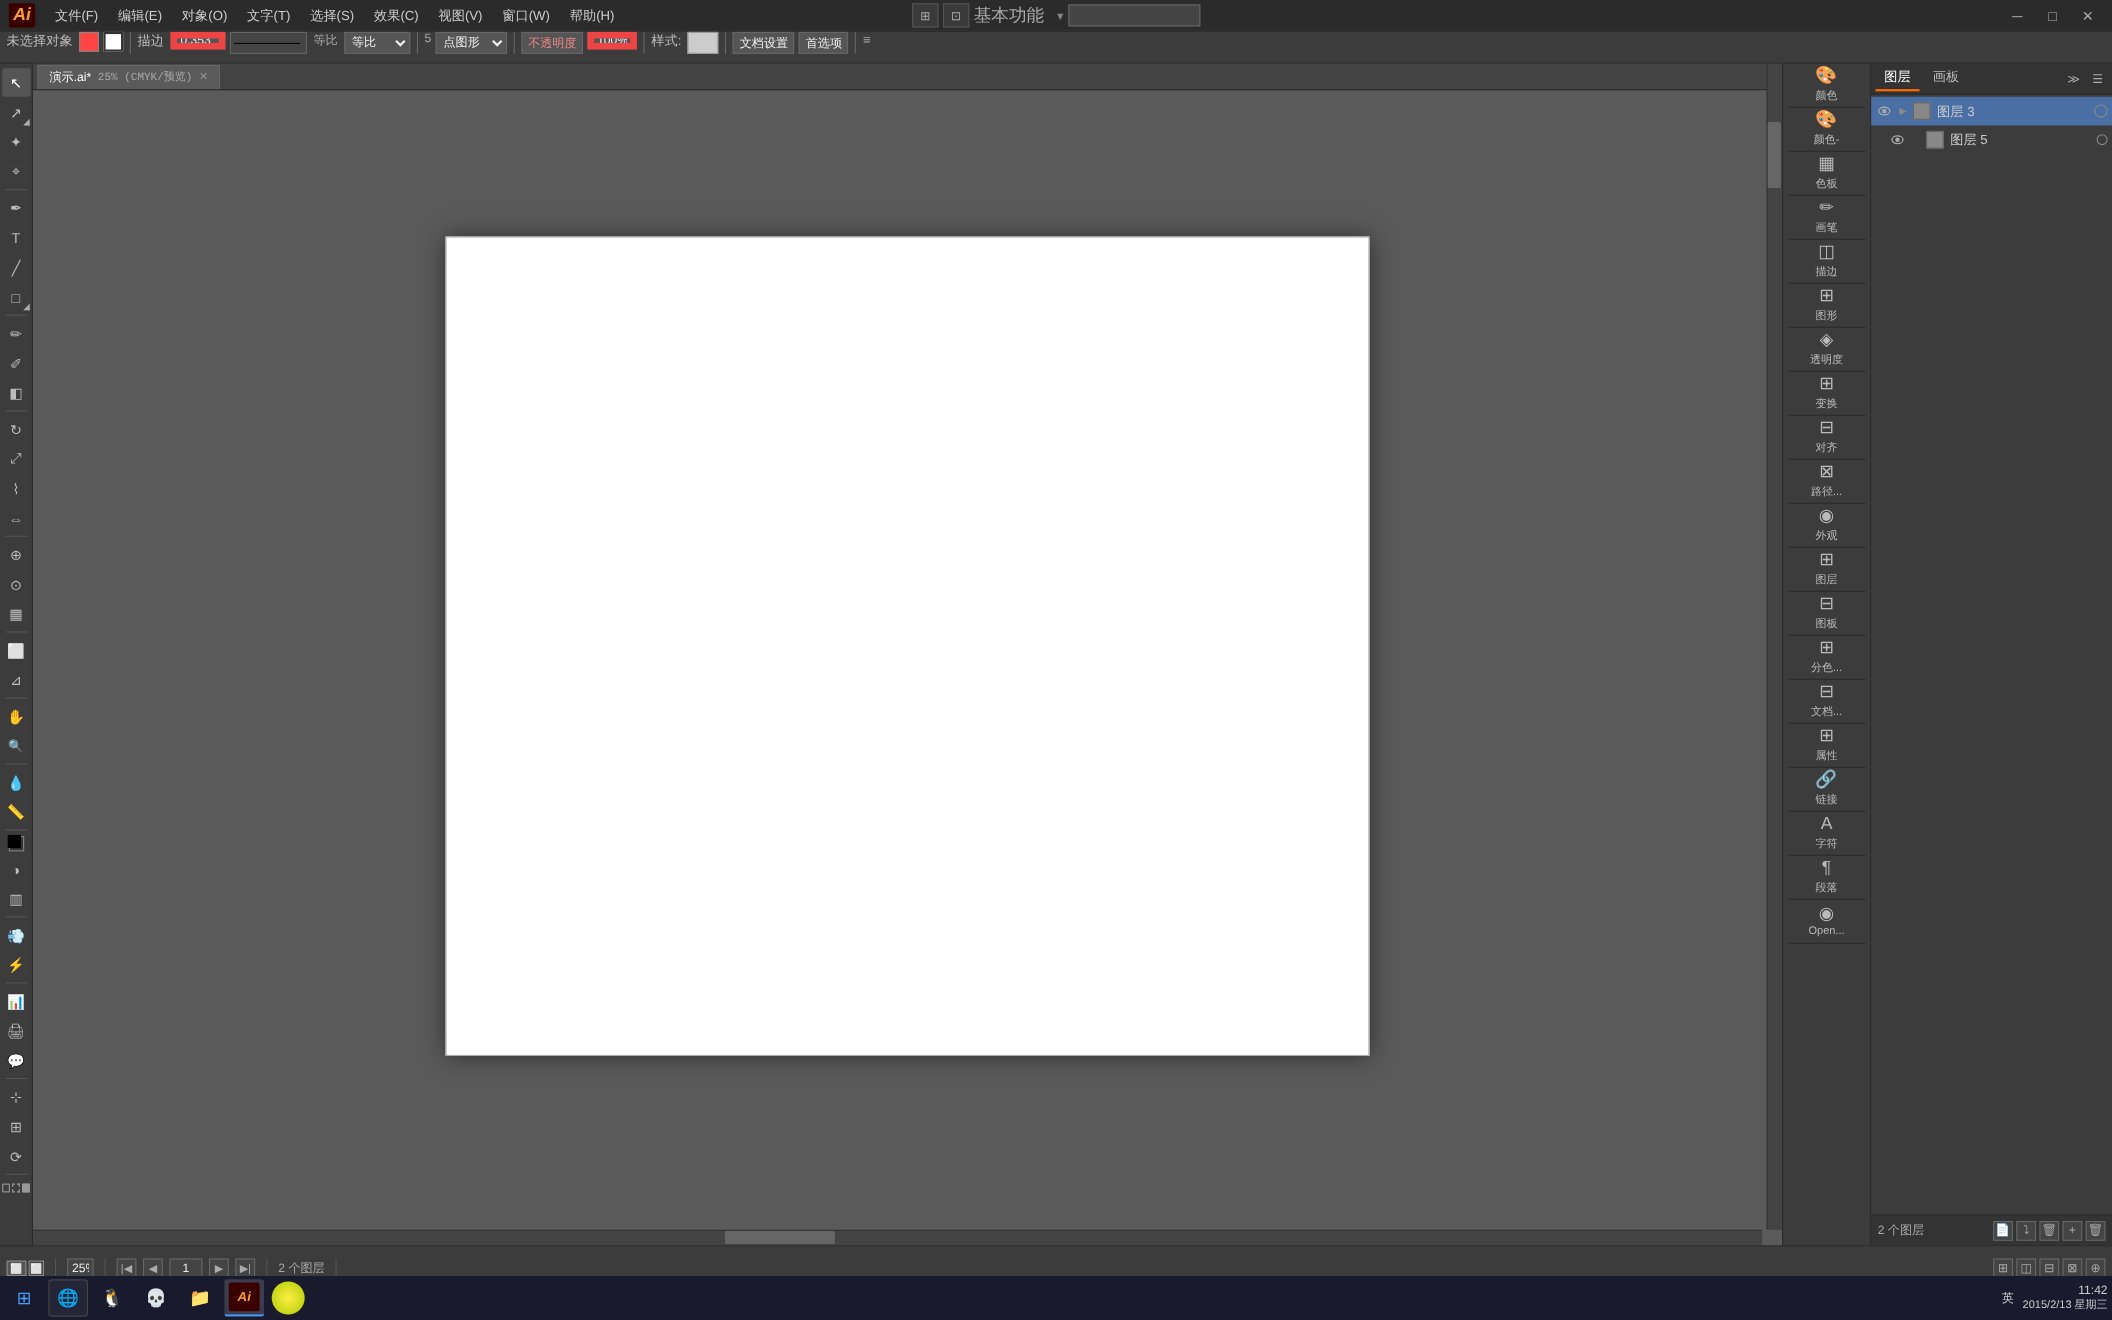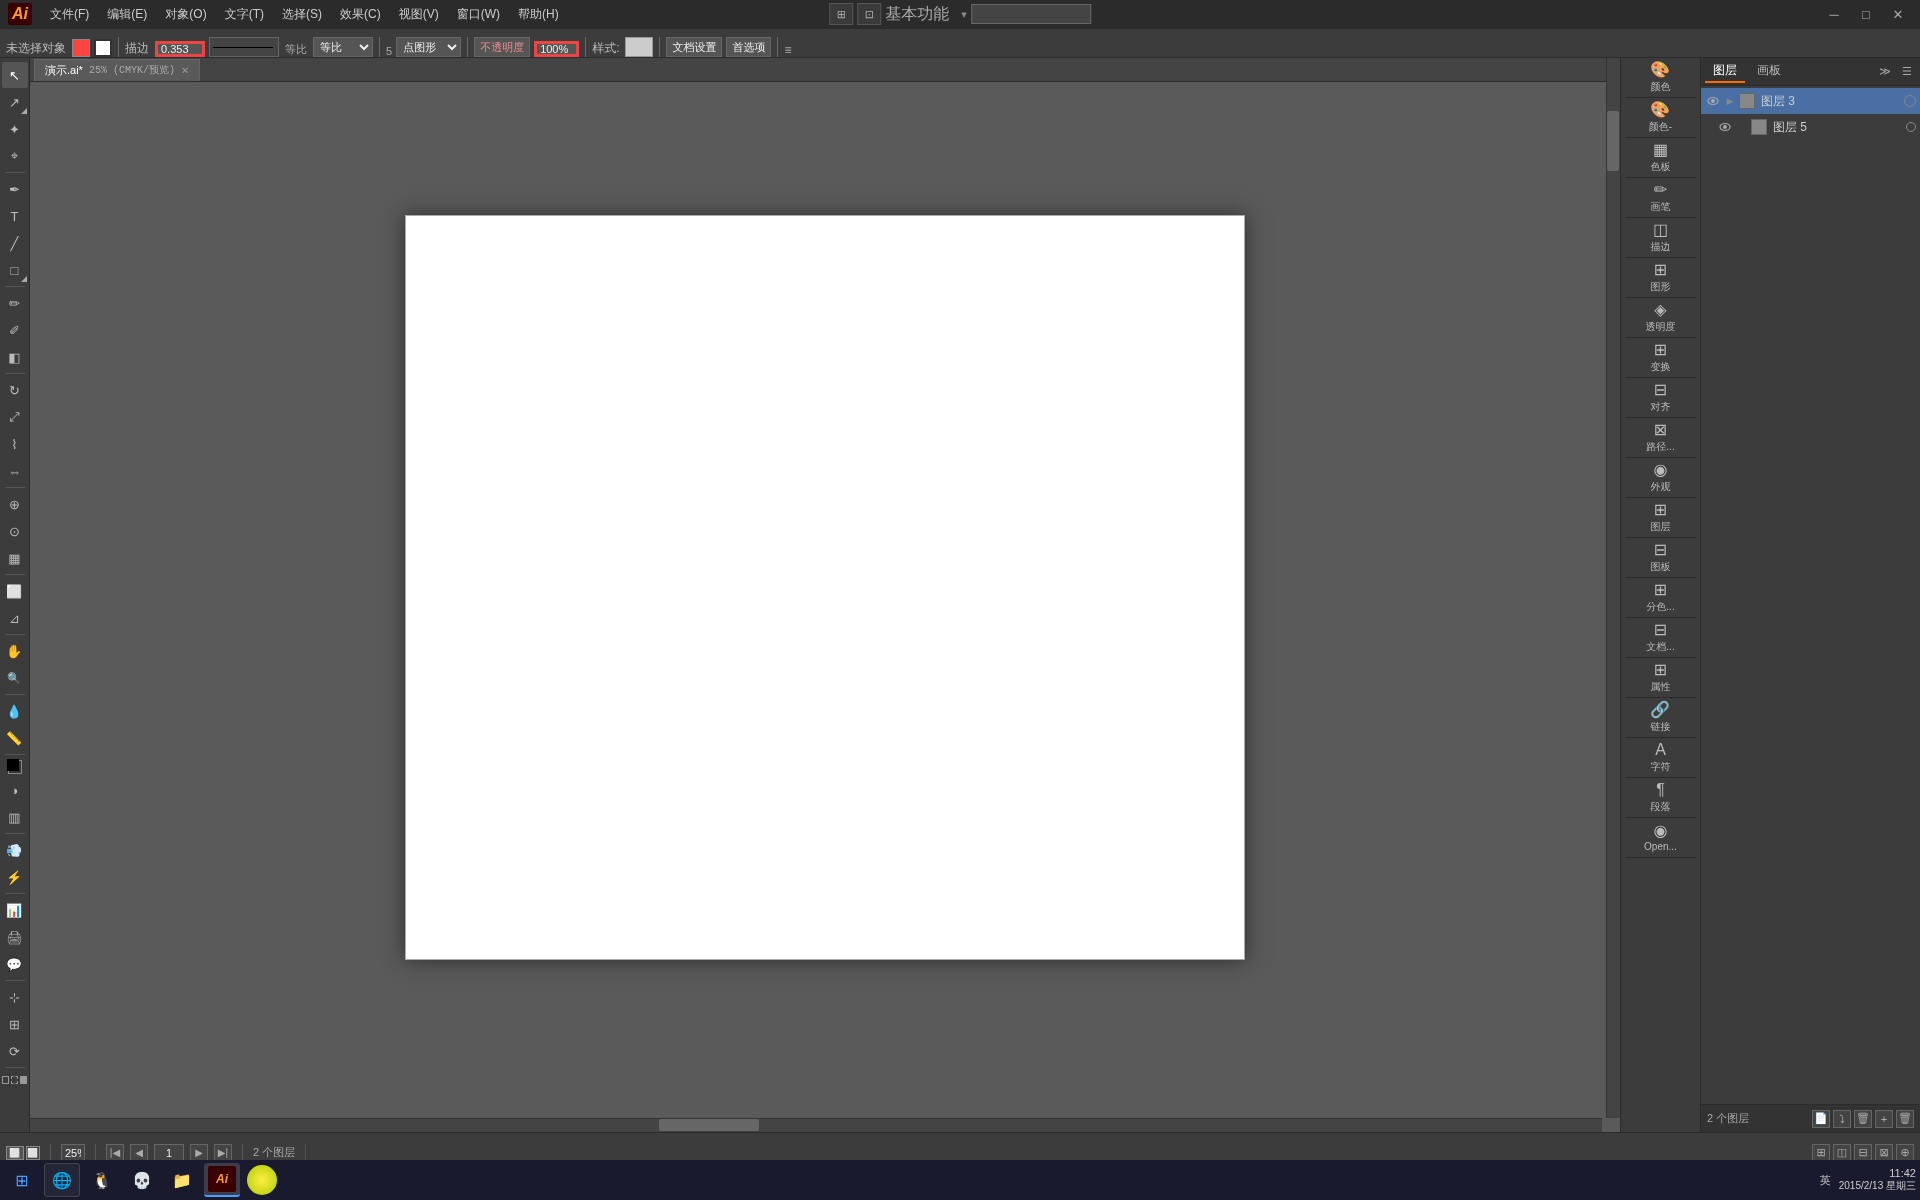--- a/index.html
+++ b/index.html
@@ -91,34 +91,34 @@
     }
 
     
     #options-bar {
       width: 100%;
       height: 30px;
       background: #3c3c3c;
       border-top: 1px solid #2b2b2b;
       border-bottom: 1px solid #2b2b2b;
       display: flex;
-      align-items: flex-end;
+      align-items: flex-start;
       padding: 0 6px;
       gap: 4px;
     }
     .options-label { color: #bbb; font-size: 12px; margin-right: 2px; }
     .options-swatch {
       width: 18px; height: 18px;
       border: 1px solid #888;
       cursor: pointer;
     }
     .options-input {
       height: 16px;
       background: #555;
-      border: 3px solid #ef4444;
+      border: 6px solid #ef4444;
       color: #eee;
       padding: 0 3px;
       font-size: 11px;
     }
     .options-dropdown {
       height: 20px;
       background: #555;
       border: 1px solid #666;
       color: #eee;
       font-size: 11px;

